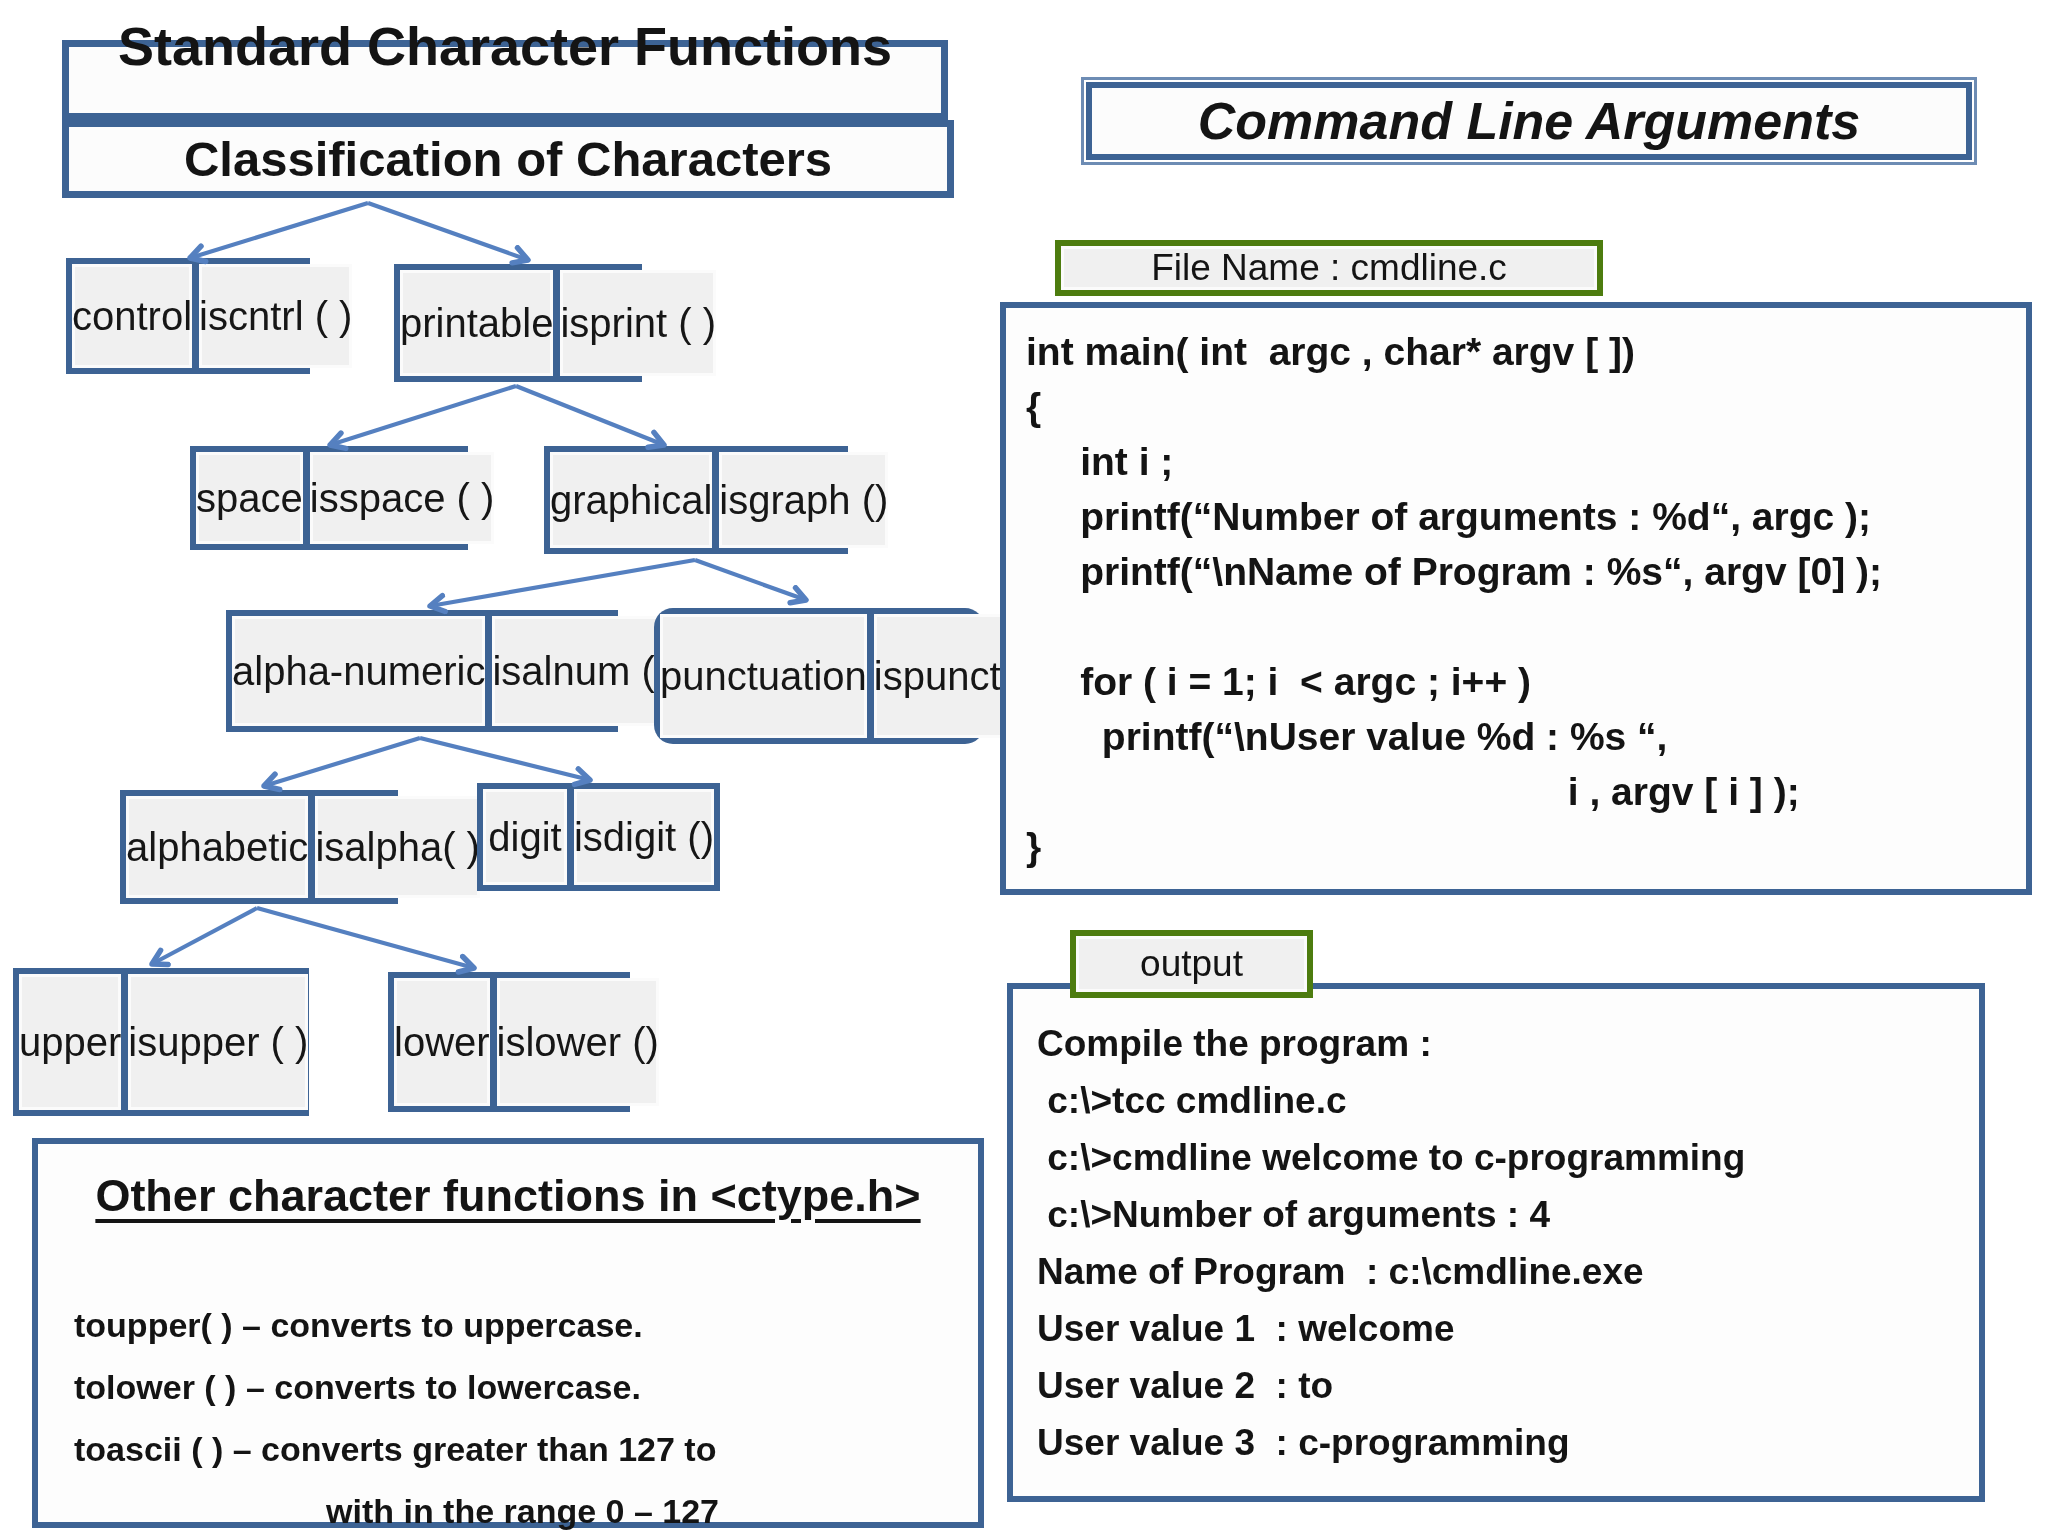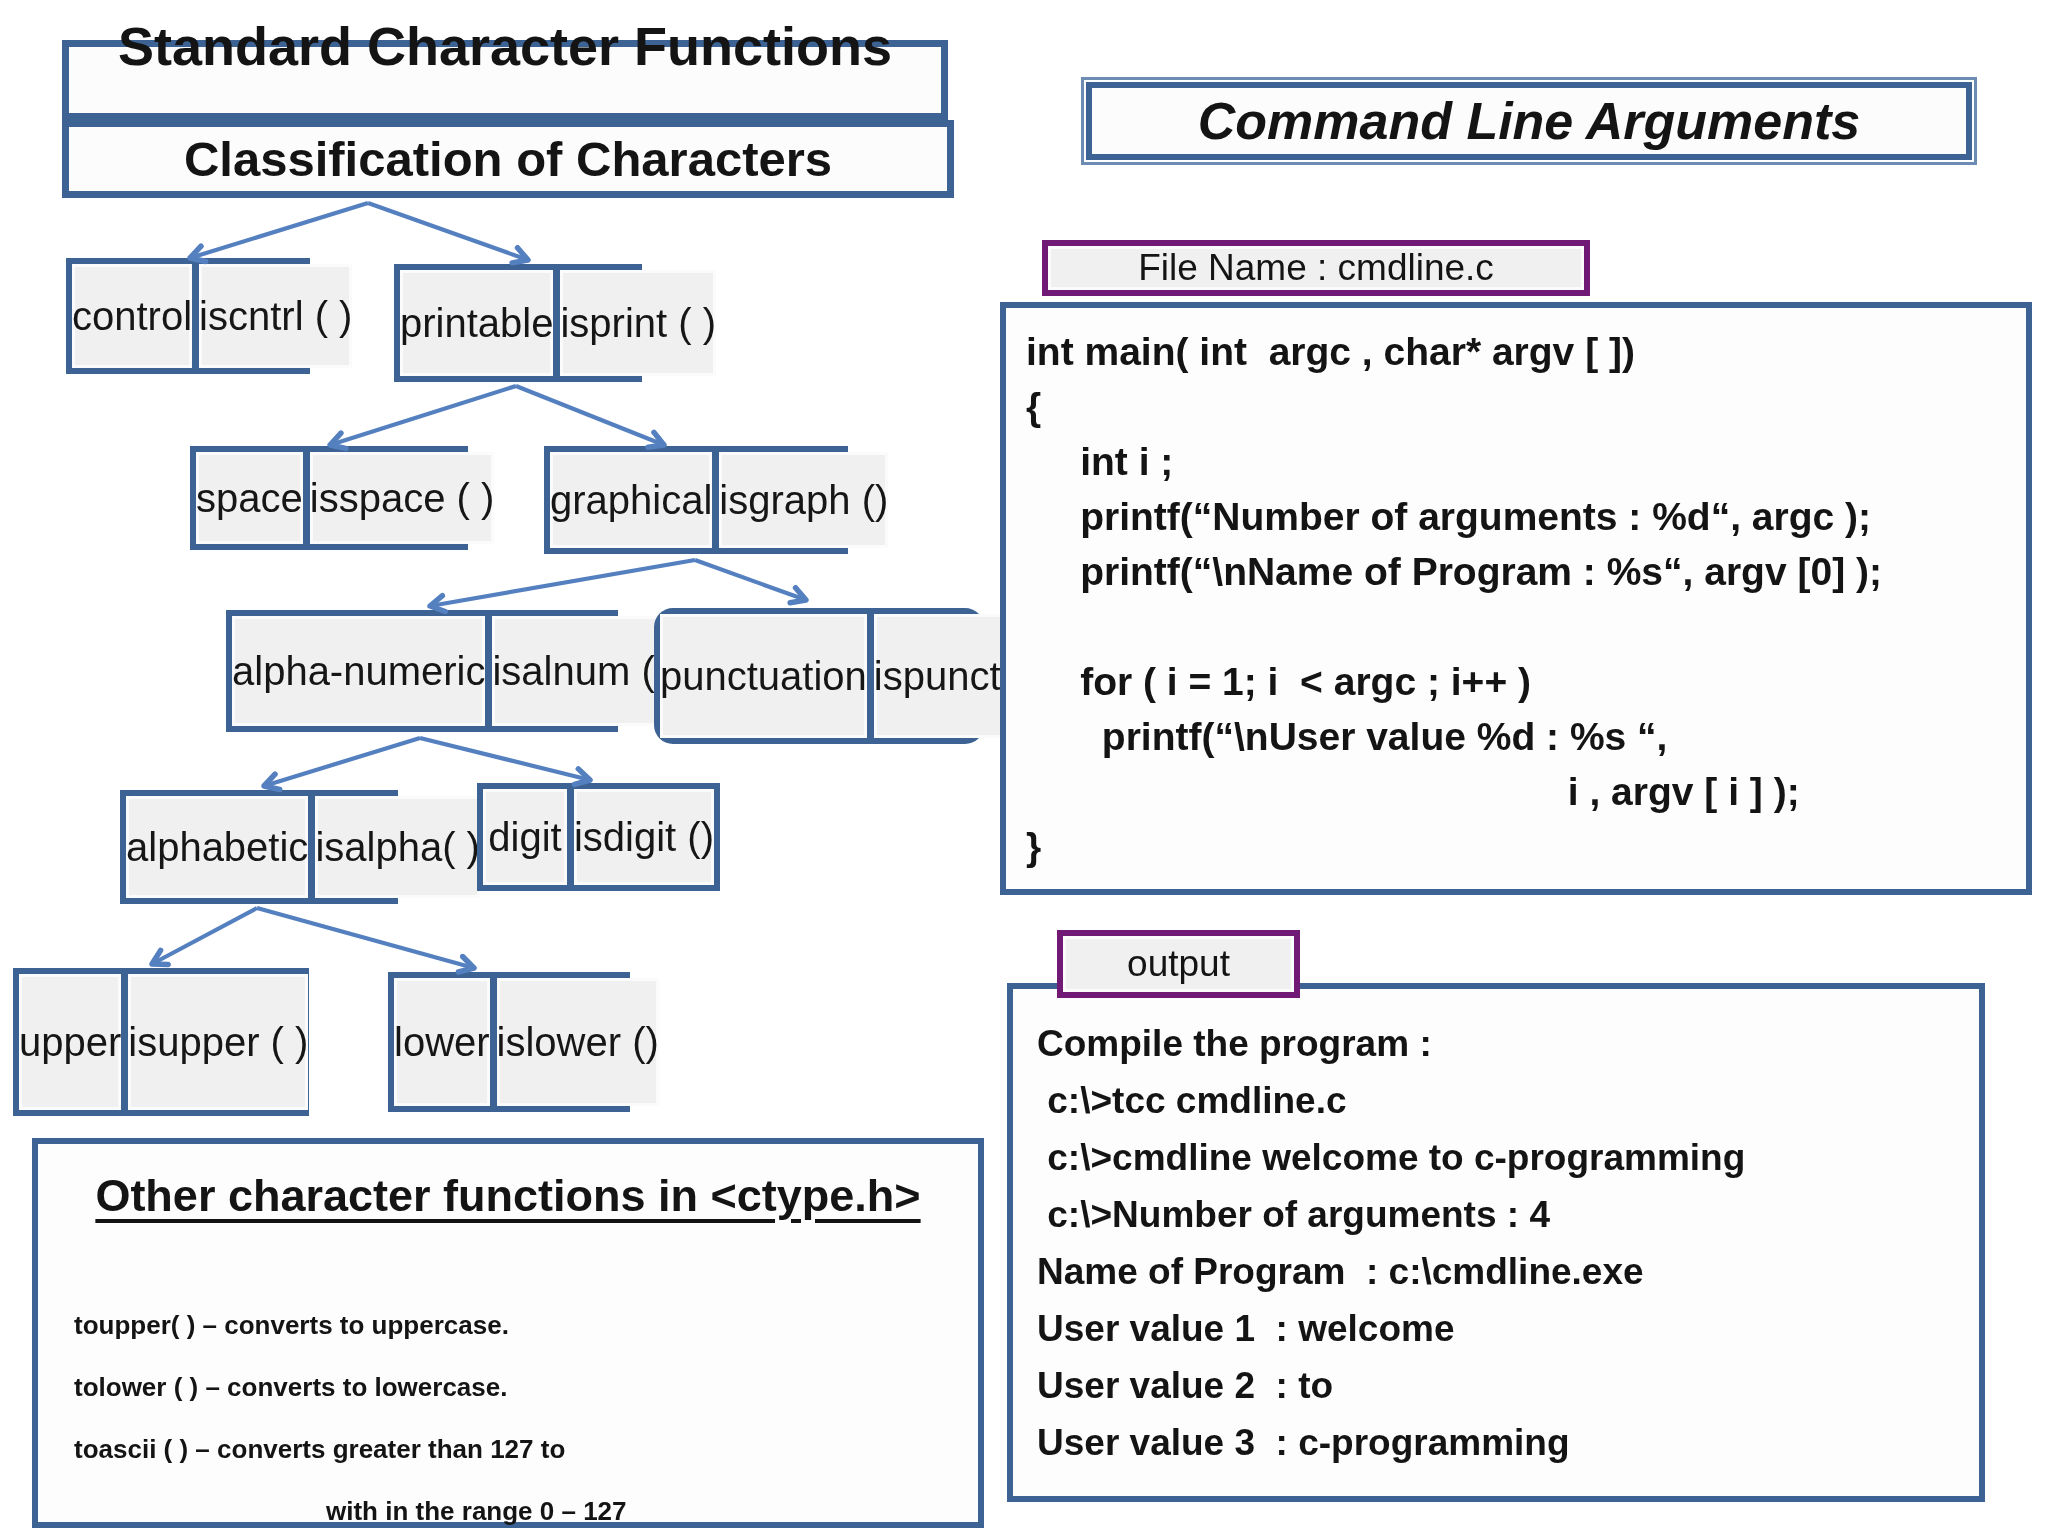--- a/index.html
+++ b/index.html
@@ -17,24 +17,24 @@
   .t2{left:62px;top:120px;width:892px;height:78px;}
   .t2-text{position:absolute;left:0;right:0;top:0;height:64px;line-height:64px;
            text-align:center;font-size:49px;font-weight:bold;white-space:nowrap;}
 
   .cmd{left:1086px;top:82px;width:886px;height:78px;border-width:6px;
        outline:3px solid #6d8cb4;outline-offset:2px;}
   .cmd-text{position:absolute;left:0;right:0;top:0;height:66px;line-height:66px;
             text-align:center;font-size:52px;font-weight:bold;white-space:nowrap;font-style:italic;}
 
   
-  .tab{border:6px solid #701a75;background:#f0f0f0;
+  .tab{border:6px solid #4d7c0f;background:#f0f0f0;
        box-shadow:inset 0 0 0 3px #fbfbfb;
        display:flex;align-items:center;justify-content:center;
-       font-size:37px;font-weight:400;white-space:pre;}
+       font-size:37px;font-weight:400;white-space:pre;margin-left:13px;}
   .filebox{left:1042px;top:240px;width:548px;height:56px;}
   .outtab{left:1057px;top:930px;width:243px;height:68px;z-index:3;}
 
   
   .node{background:#3d6394;padding:6px;display:flex;flex-direction:row;gap:7px;}
   .node .cell{flex:1;background:#f0f0f0;box-shadow:inset 0 0 0 3px #fbfbfb;
               display:flex;align-items:center;justify-content:center;
               font-size:40px;font-weight:400;white-space:pre;color:#161616;}
   .n-control     {left:66px; top:258px;width:244px;height:116px;}
   .n-printable   {left:394px;top:264px;width:248px;height:118px;}
@@ -47,21 +47,21 @@
   .n-upper       {left:13px; top:968px;width:296px;height:148px;}
   .n-lower       {left:388px;top:972px;width:242px;height:140px;}
 
   
   .otherbox{left:32px;top:1138px;width:952px;height:390px;border:6px solid #3d6394;
             background:#fdfdfd;}
   .other-title{margin-top:26px;text-align:center;font-size:45px;font-weight:bold;
                text-decoration:underline;text-decoration-thickness:4px;
                text-underline-offset:8px;white-space:nowrap;}
   .other-lines{margin-top:72px;margin-left:36px;}
-  .other-line{font-size:26px;font-weight:bold;line-height:62px;white-space:pre;}
+  .other-line{font-size:34px;font-weight:bold;line-height:62px;white-space:pre;}
   .other-line.cont{padding-left:252px;}
 
   
   .codebox{left:1000px;top:302px;width:1032px;height:593px;border:6px solid #3d6394;
            background:#fdfdfd;padding:16px 20px;}
   .code-line{font-size:39px;font-weight:bold;line-height:55px;min-height:55px;
              white-space:pre;}
 
   
   .outbox{left:1007px;top:983px;width:978px;height:519px;border:6px solid #3d6394;

